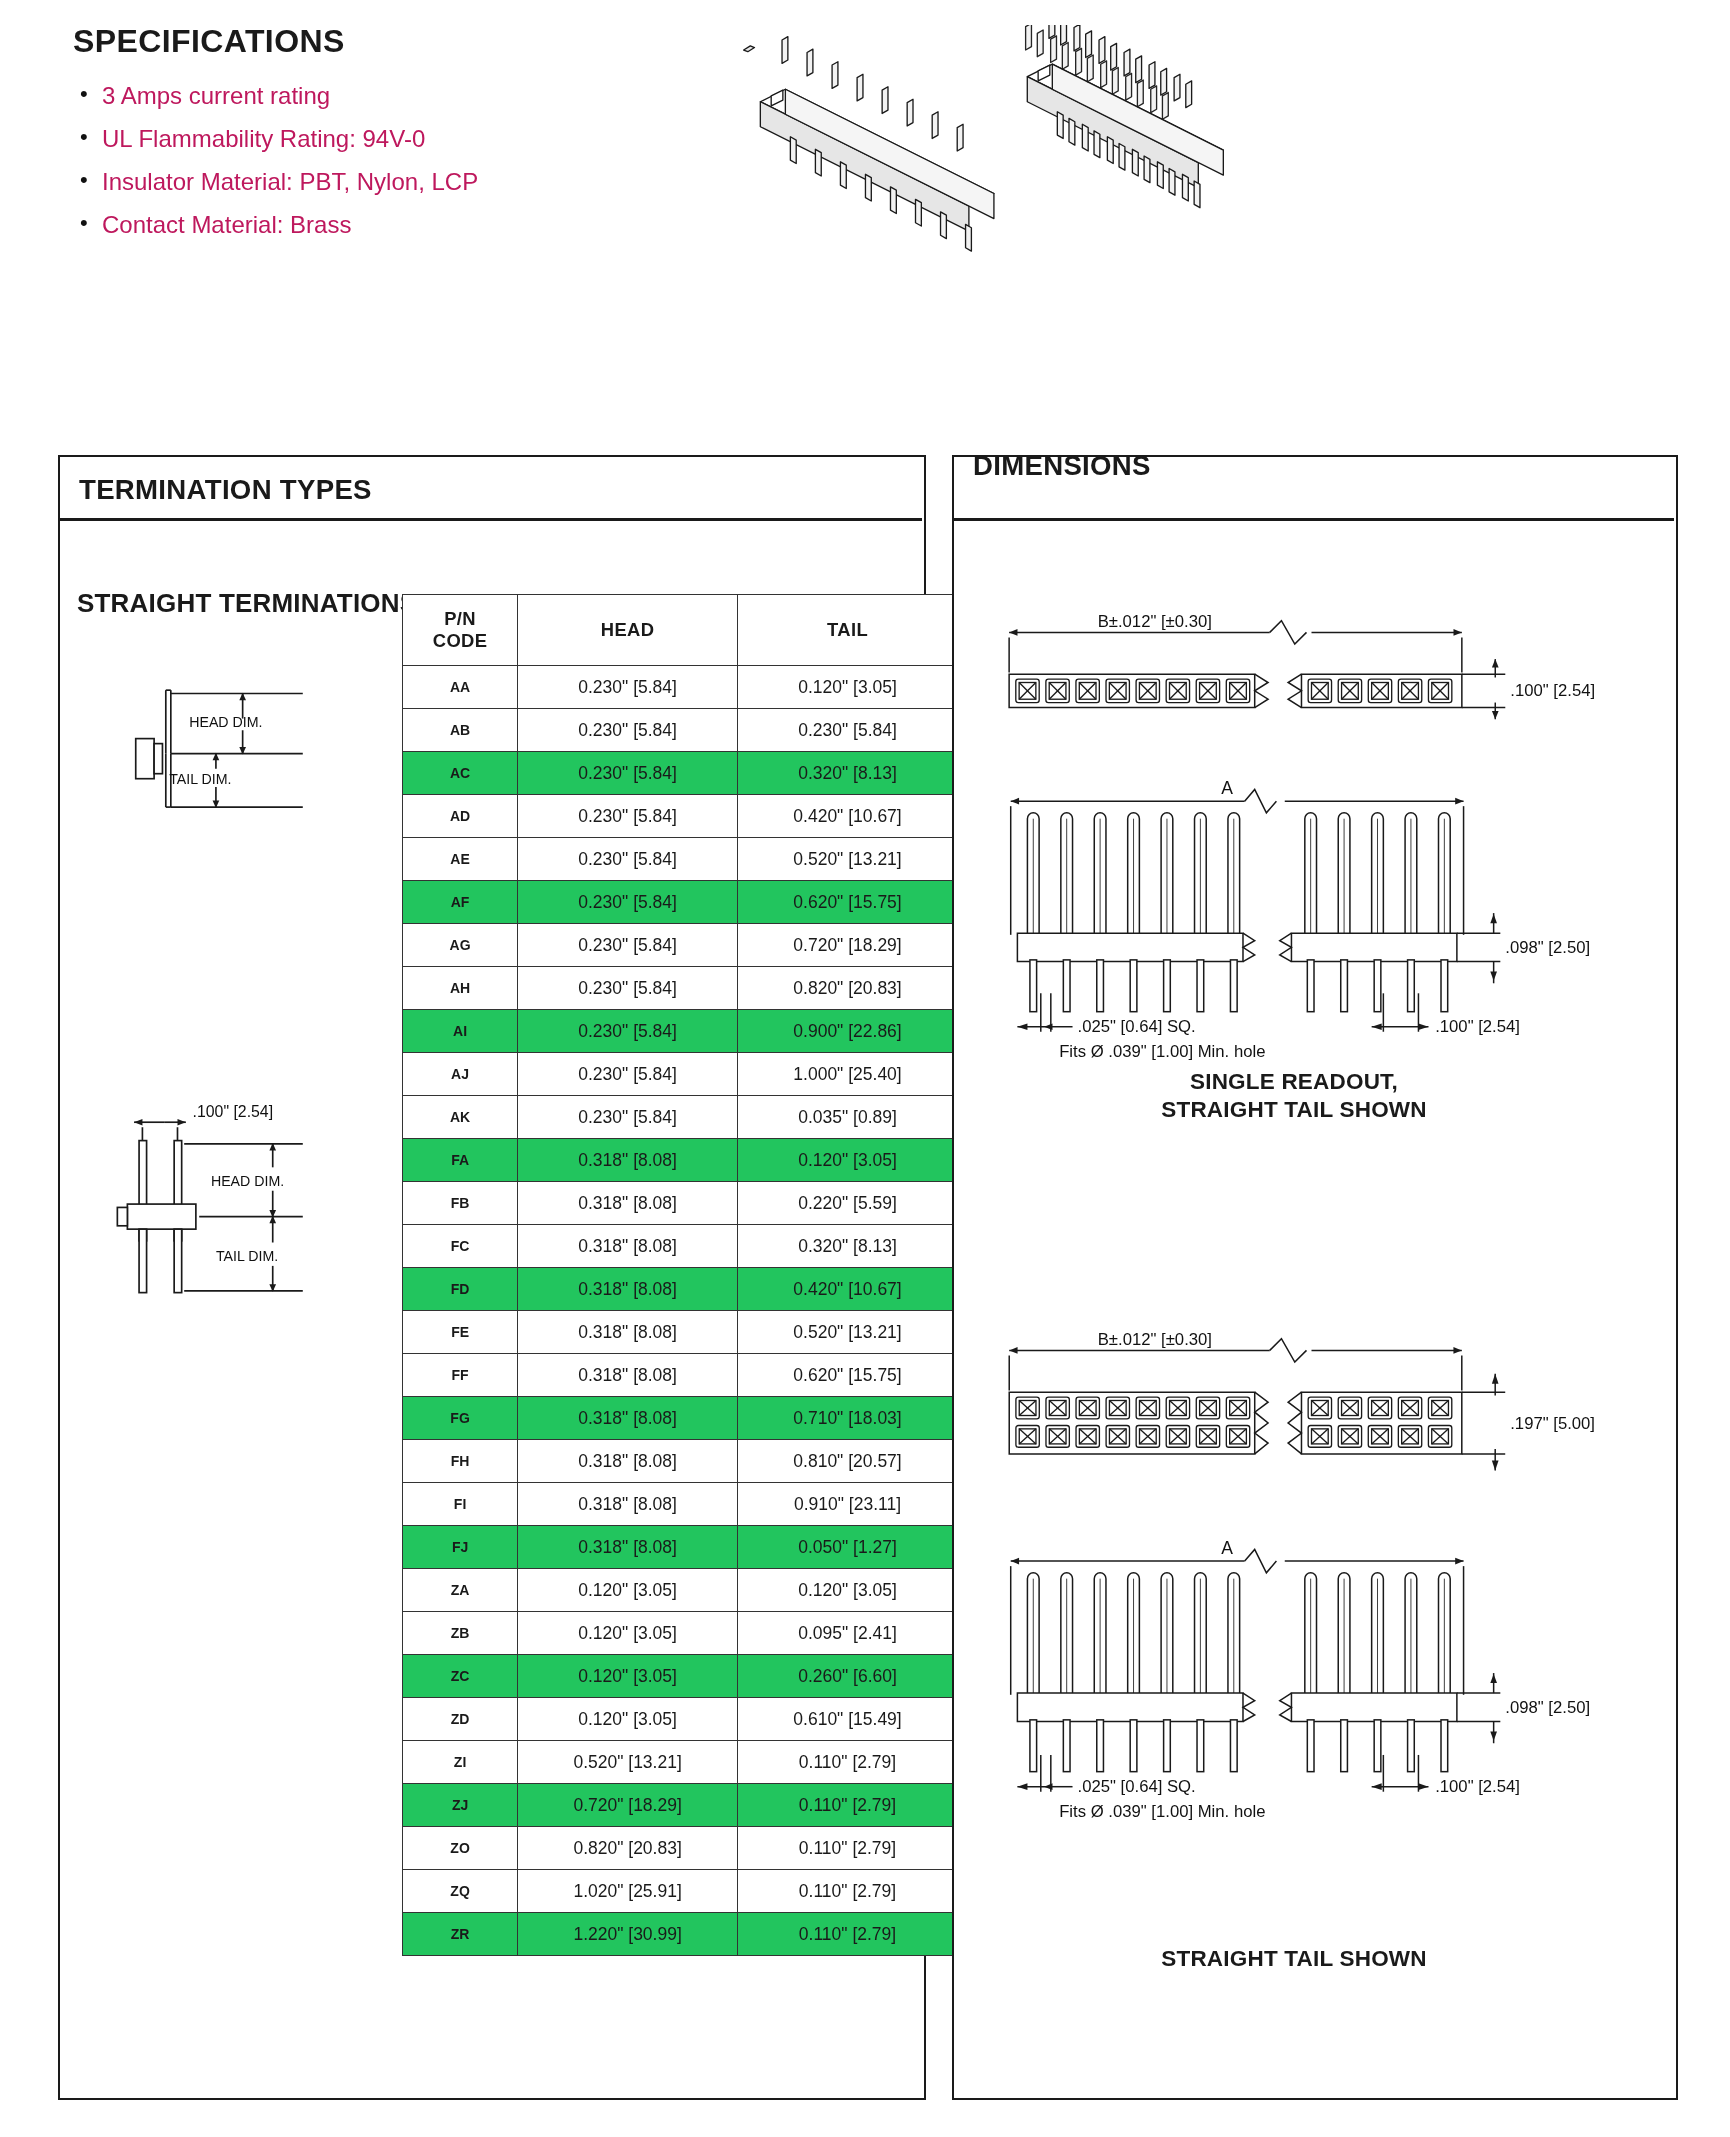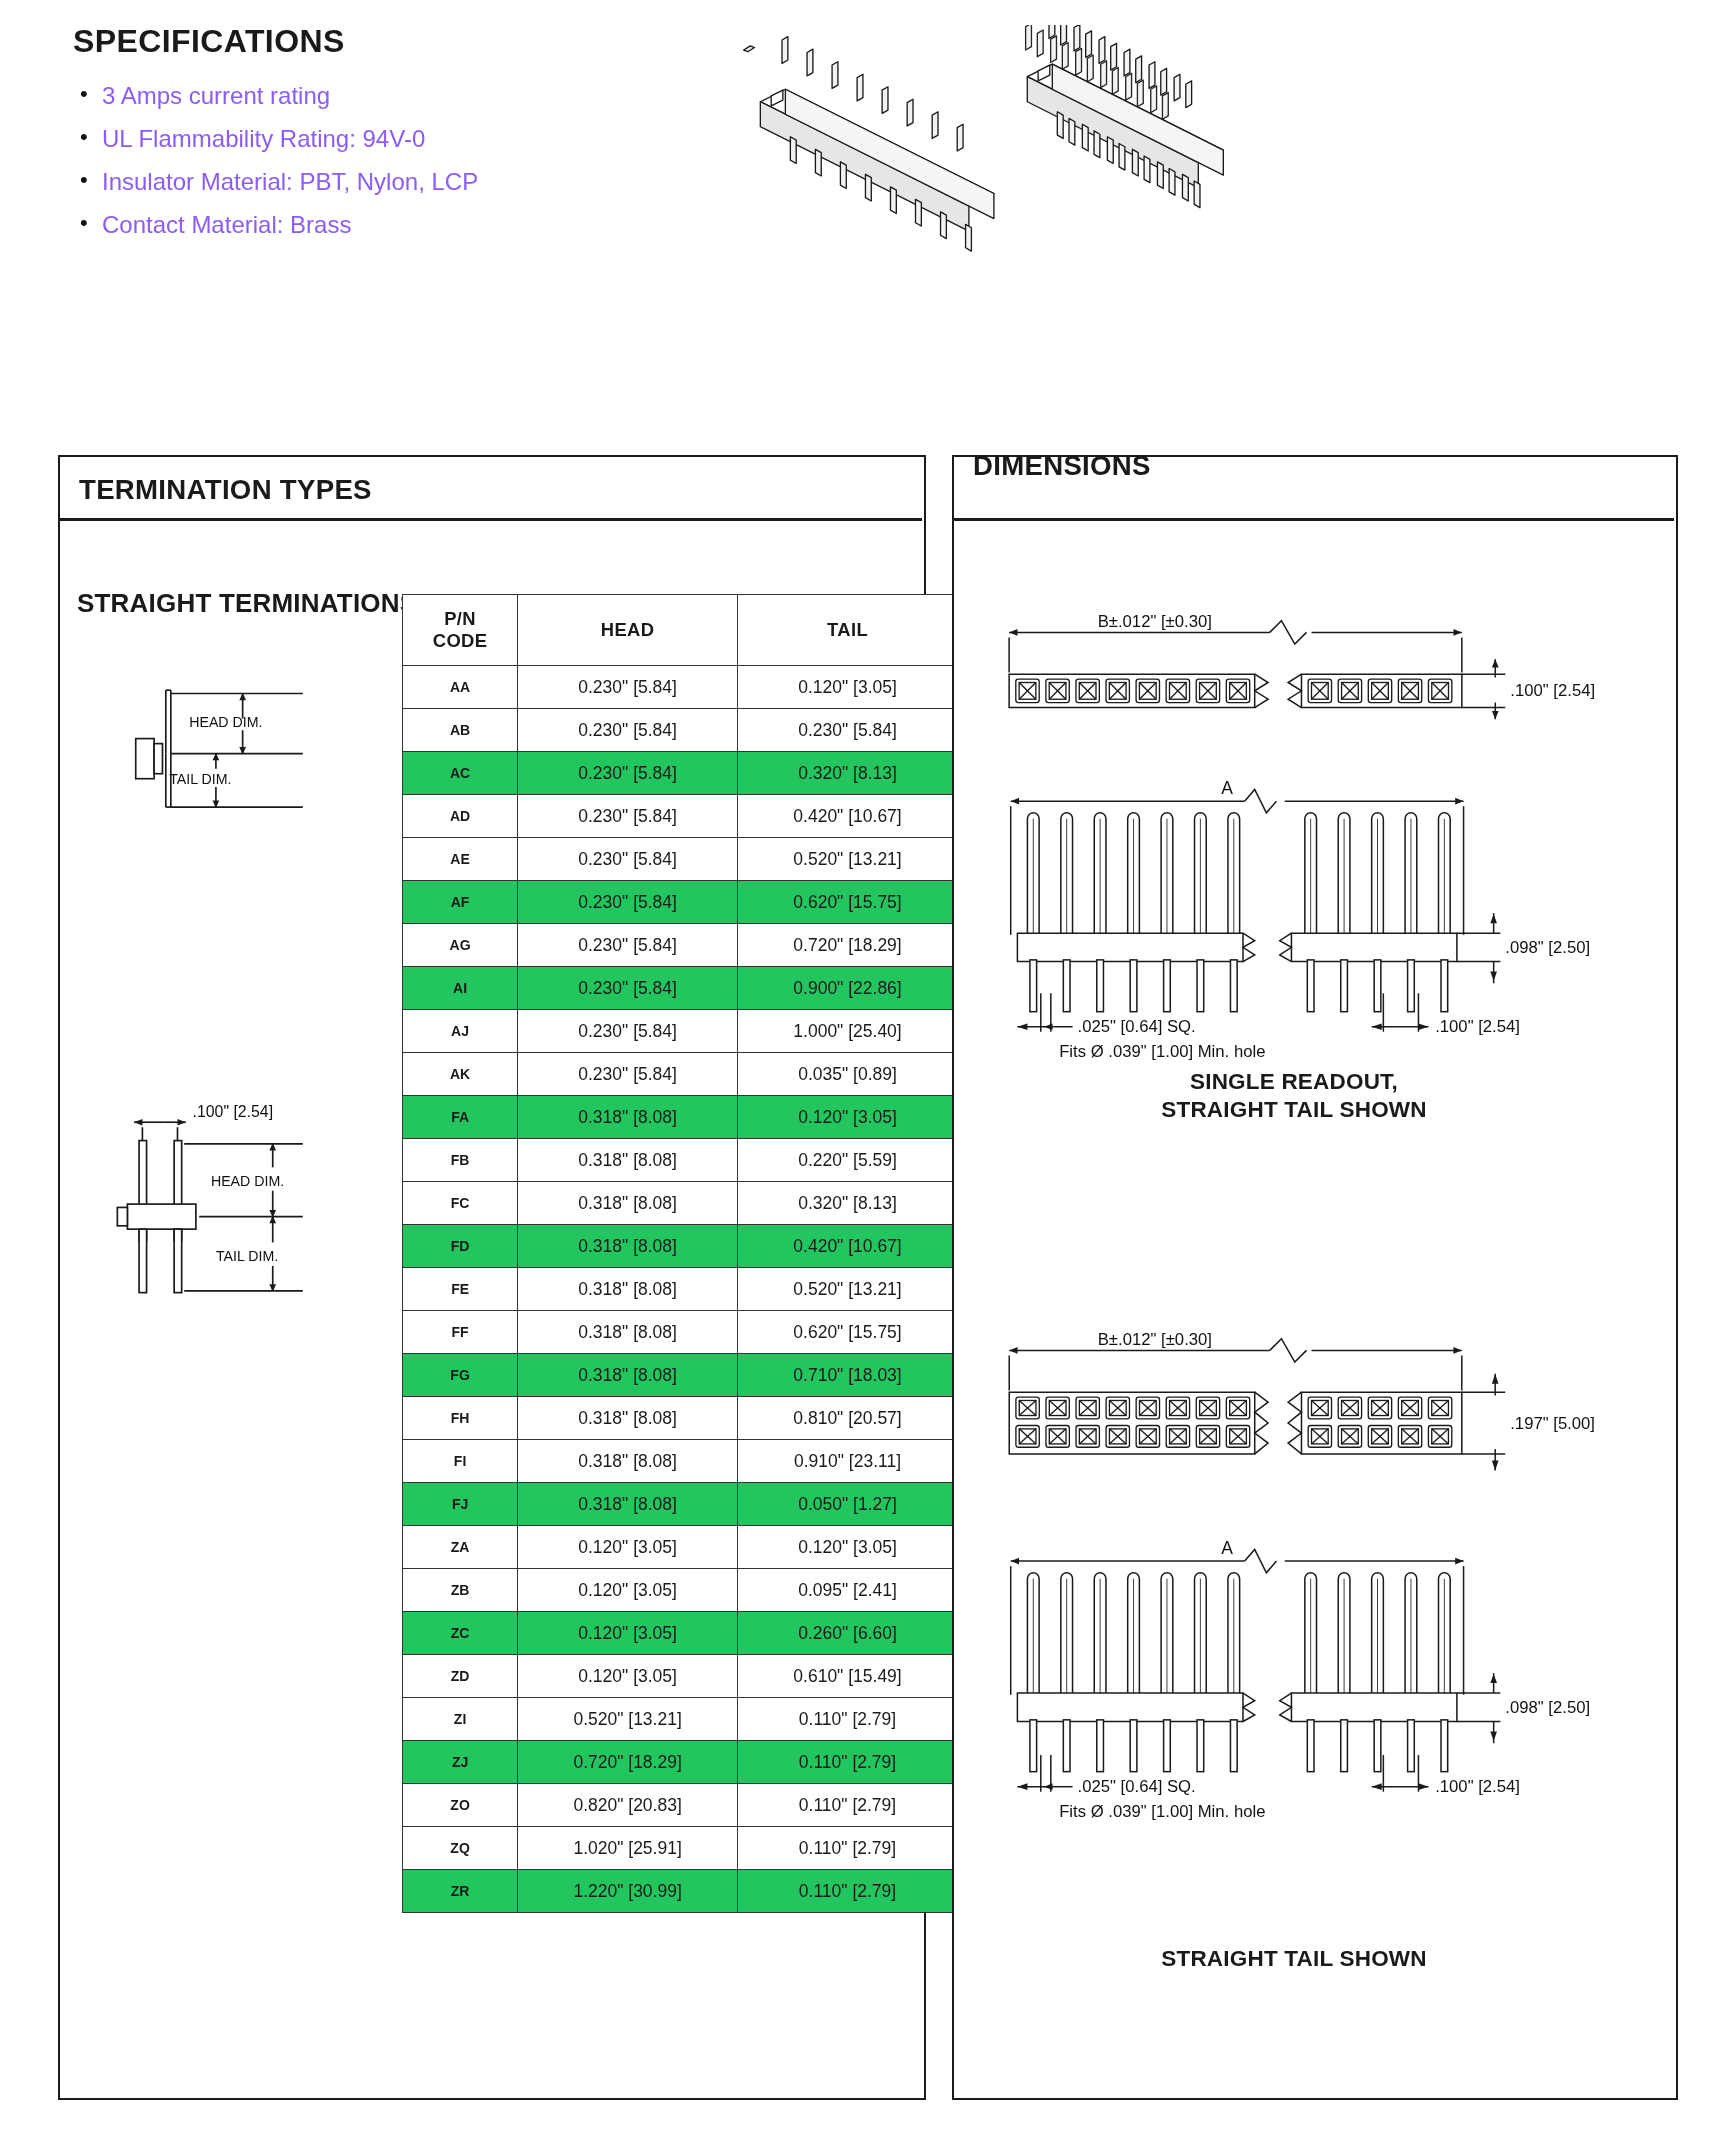--- a/index.html
+++ b/index.html
@@ -11,21 +11,21 @@
   }
   .abs{position:absolute;}
 
   
   #spec-title{
     left:73px;top:23.4px;font-size:32px;font-weight:bold;letter-spacing:0.4px;
   }
   #spec-list{left:80px;top:82px;width:584px;}
   .spec-row{display:flex;align-items:flex-start;margin-bottom:16px;}
   .spec-bullet{width:22px;font-size:22px;line-height:23.4px;color:#111;}
-  .spec-text{font-size:24px;line-height:27px;color:#8b5cf6;}
+  .spec-text{font-size:24px;line-height:27px;color:#be185d;}
 
   
   #artwork{left:735px;top:25px;width:668px;height:317px;}
 
   
   .panel{
     border:2.5px solid #1a1a1a;background:#fff;
   }
   #panel-term{left:58px;top:455px;width:864px;height:1641px;}
   #panel-dim{left:952px;top:455px;width:722px;height:1641px;}
@@ -305,20 +305,25 @@
       </tr>
       <tr class="shade">
         <td class="code">AF</td>
         <td class="val">0.230" [5.84]</td>
         <td class="val">0.620" [15.75]</td>
       </tr>
       <tr>
         <td class="code">AG</td>
         <td class="val">0.230" [5.84]</td>
         <td class="val">0.720" [18.29]</td>
+      </tr>
+      <tr>
+        <td class="code">AH</td>
+        <td class="val">0.230" [5.84]</td>
+        <td class="val">0.820" [20.83]</td>
       </tr>
       <tr class="shade">
         <td class="code">AI</td>
         <td class="val">0.230" [5.84]</td>
         <td class="val">0.900" [22.86]</td>
       </tr>
       <tr>
         <td class="code">AJ</td>
         <td class="val">0.230" [5.84]</td>
         <td class="val">1.000" [25.40]</td>

